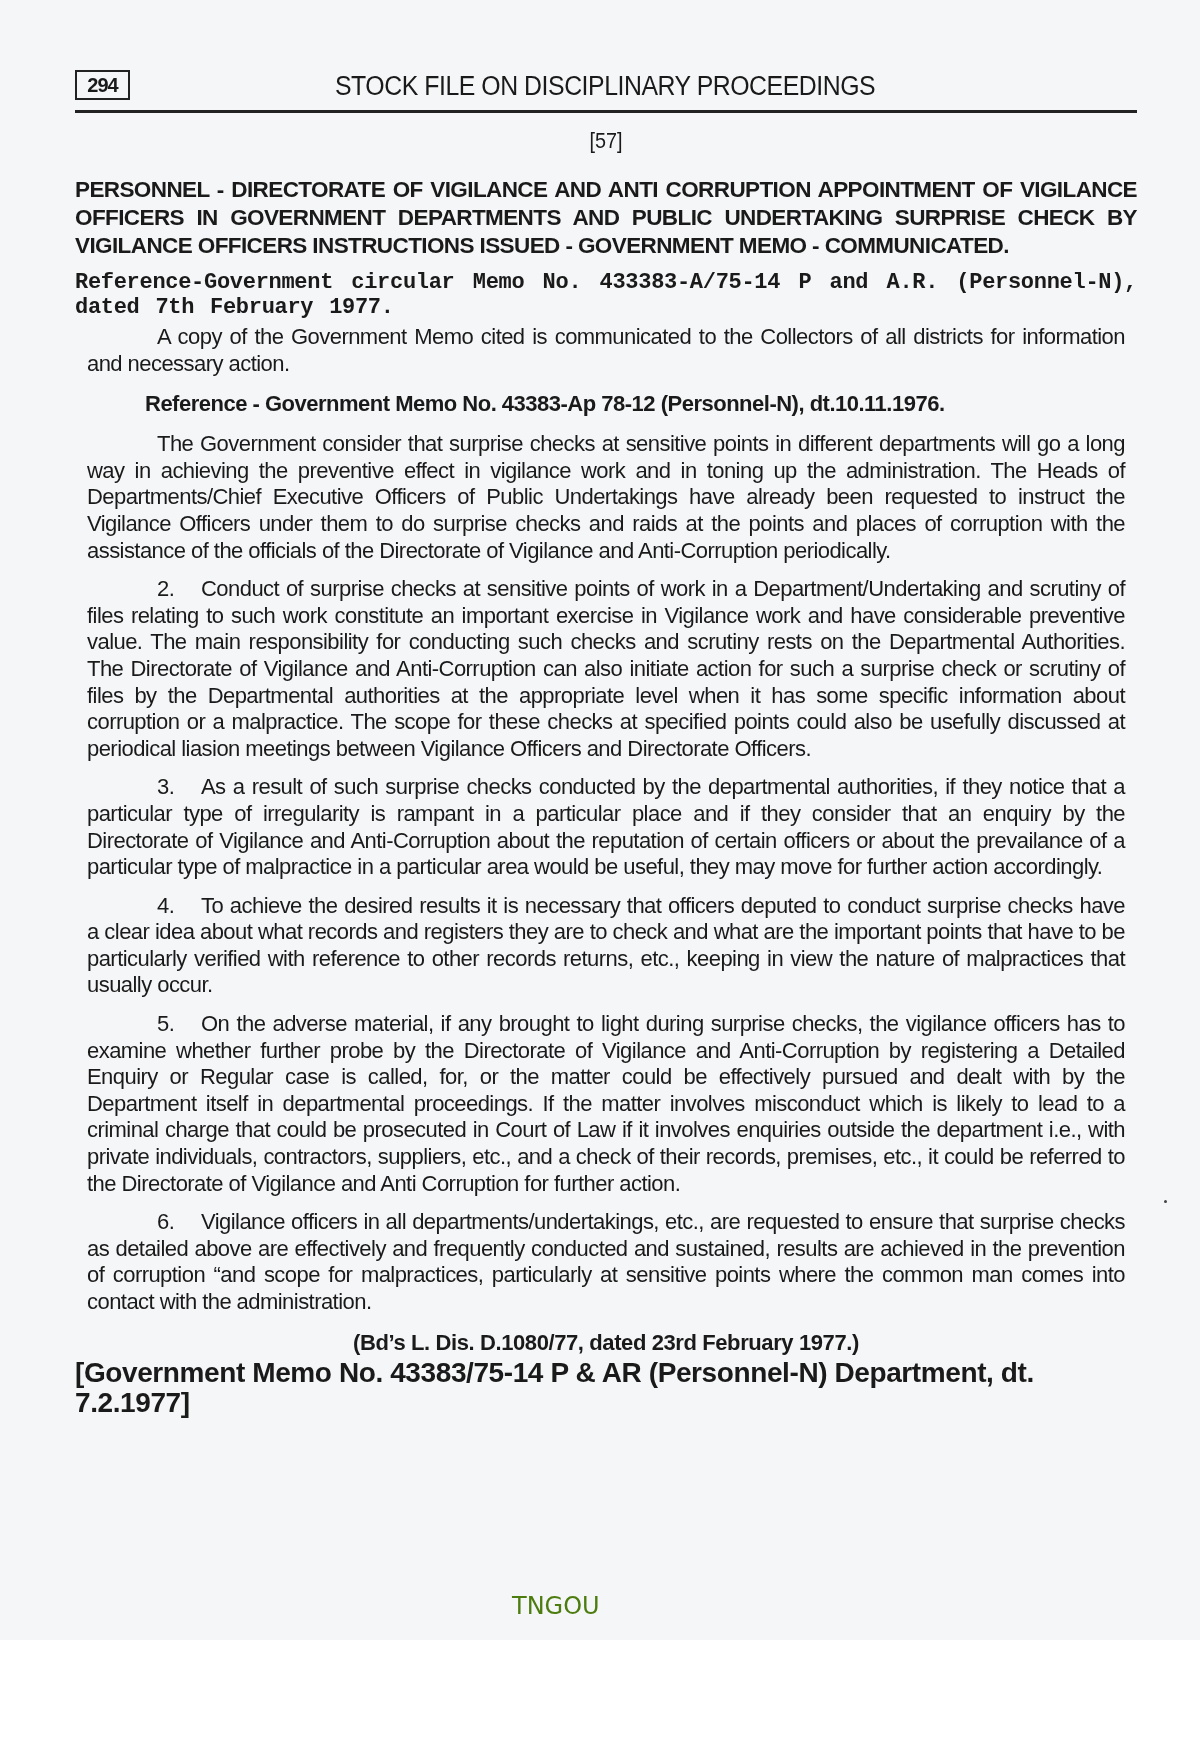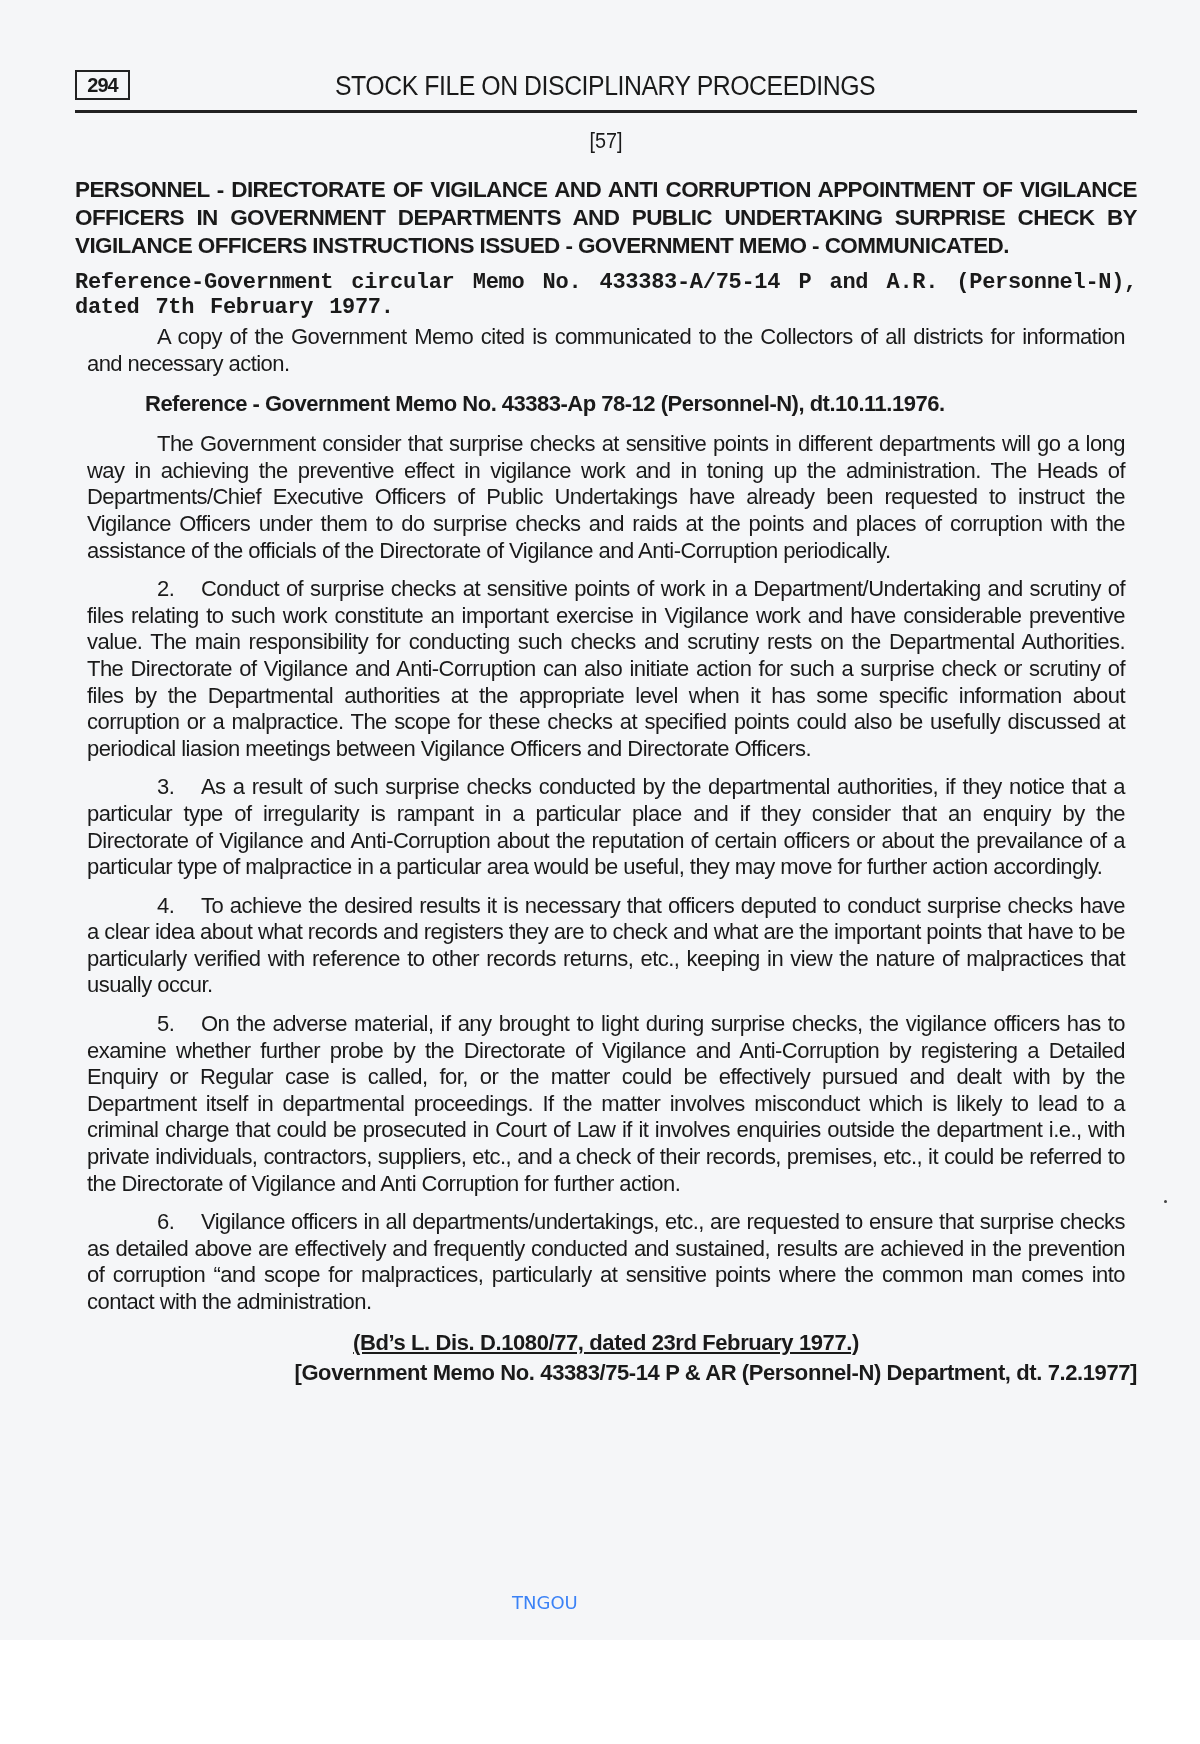--- a/index.html
+++ b/index.html
@@ -45,25 +45,25 @@
     margin: 12px; font-size: 22px; line-height: 26.6px; text-align: justify;
     letter-spacing: -0.55px;
   }
   .indent { text-indent: 70px; }
   .ref2 {
     font-weight: bold; font-size: 22px; line-height: 30px; margin: 6px 0 0 70px;
     letter-spacing: -0.5px;
   }
   .para-num { display: inline-block; width: 44px; text-indent: 0; }
   .gap { margin-top: 4px; }
-  .sign1 { text-align: center; font-weight: bold; font-size: 22px; line-height: 30px; margin-top: 4px; letter-spacing: -0.4px; text-decoration: underline; }
-  .sign2 { text-align: right; font-weight: bold; font-size: 22px; line-height: 30px; letter-spacing: -0.4px; }
+  .sign1 { text-align: center; font-weight: bold; font-size: 22px; line-height: 30px; margin-top: 4px; letter-spacing: -0.4px; }
+  .sign2 { text-align: left; font-weight: bold; font-size: 28px; line-height: 30px; letter-spacing: -0.4px; }
   .footer-mark {
     position: absolute; left: 512px; top: 1592px;
-    font-family: "DejaVu Sans", sans-serif; font-size: 18px; color: #3b82f6;
+    font-family: "DejaVu Sans", sans-serif; font-size: 24px; color: #4d7c0f;
   }
   .stray-mark {
     position: absolute; left: 1164px; top: 1200px; width: 3px; height: 3px; background: #444; border-radius: 50%;
   }
 </style>
 </head>
 <body>
 
 <div class="scan"></div>
 

